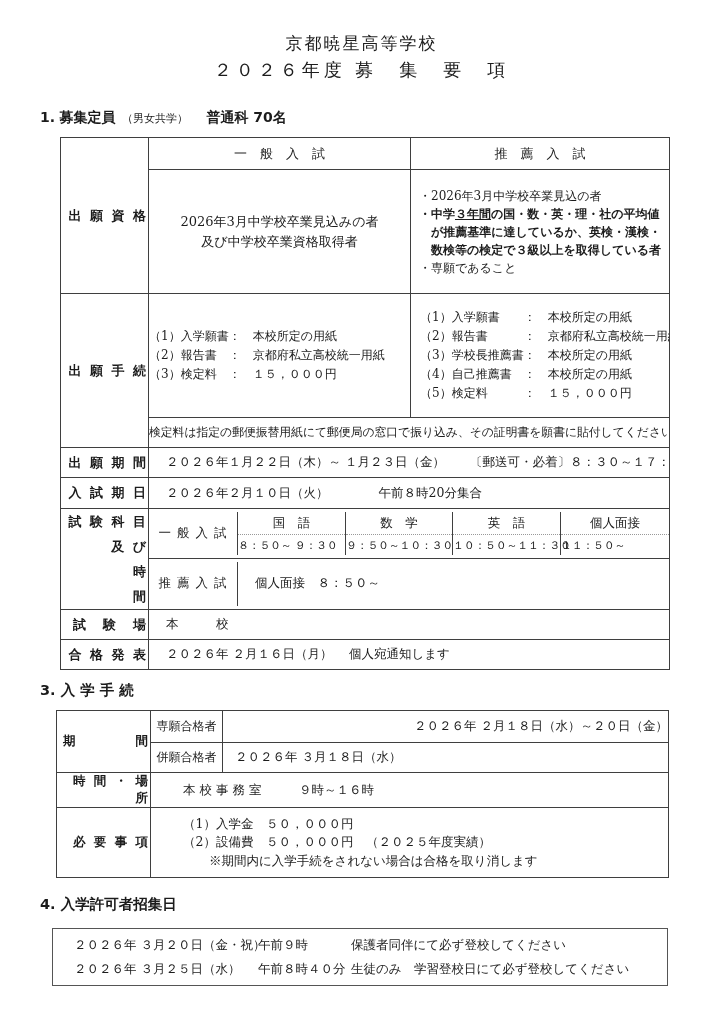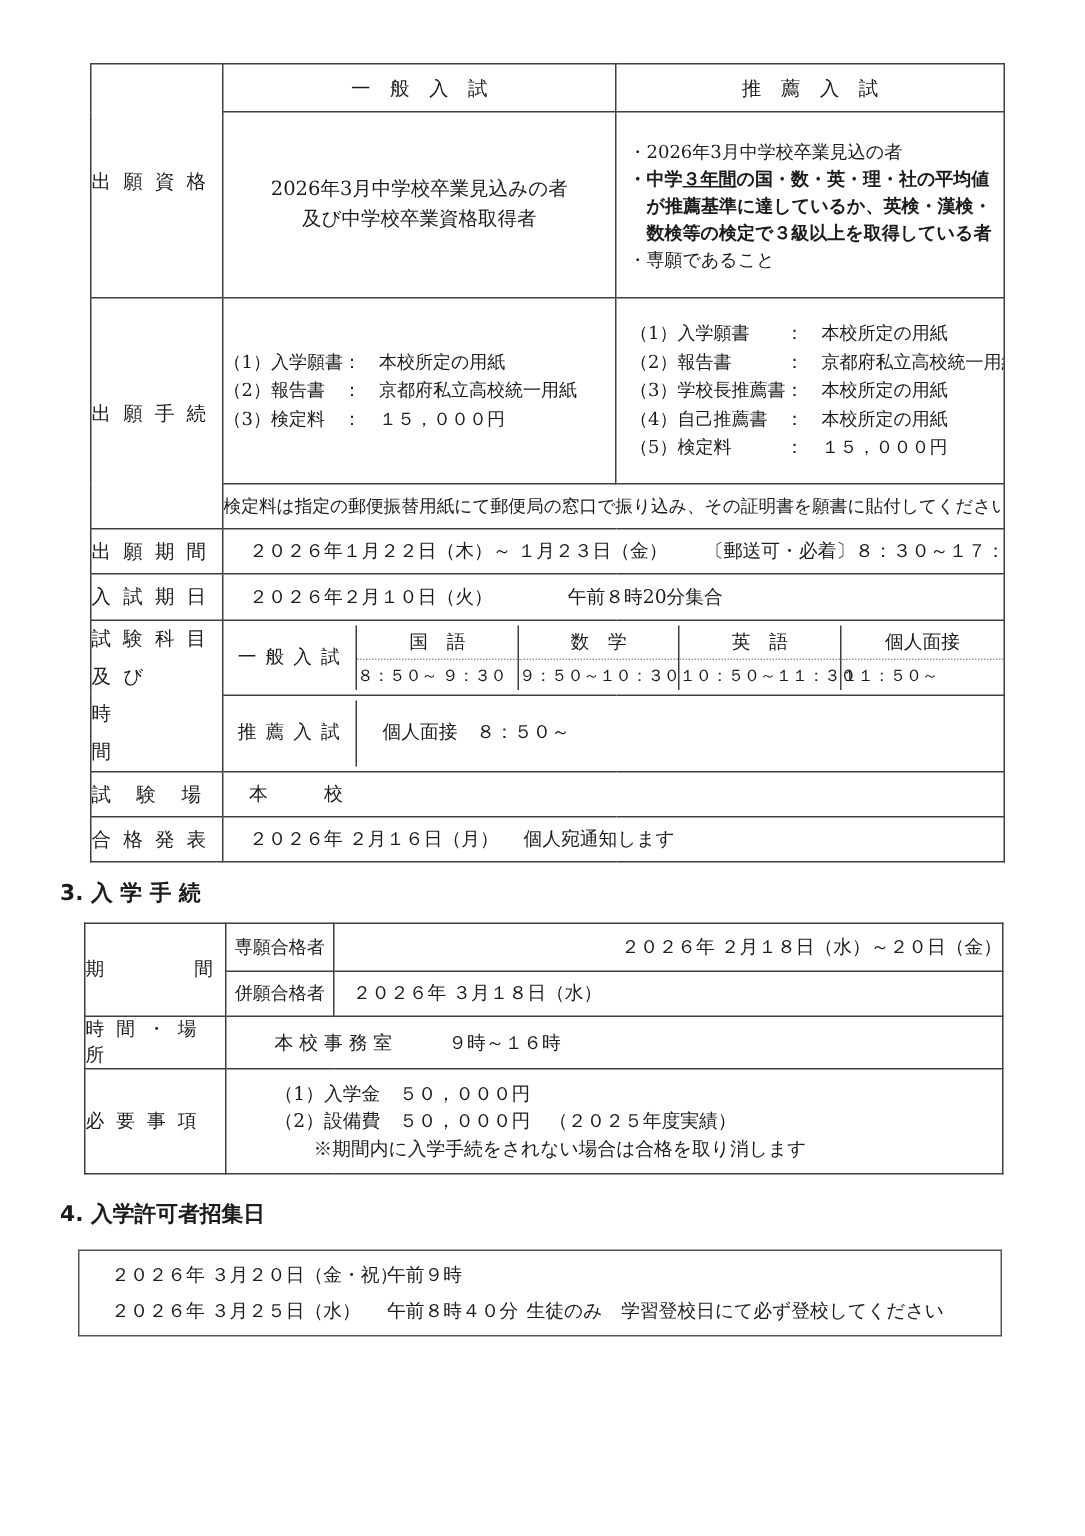--- a/index.html
+++ b/index.html
@@ -20,21 +20,21 @@
   .coed { font-size:11px; margin-left:2px; }
   .quota { font-weight:bold; font-family:"DejaVu Sans","Liberation Sans",sans-serif; margin-left:14px; }
   .sec-head { margin:38px 0 0 40px; font-weight:bold; font-family:"DejaVu Sans","Liberation Sans",sans-serif; font-size:14.5px; }
 
   table.t { border-collapse:collapse; table-layout:fixed; }
   table.t td { border:1px solid #3f3f3f; vertical-align:middle; overflow:hidden; }
 
   
   .exam { margin:10px 0 0 60px; width:609px; }
   .exam .c1 { width:88px; } .exam .c2 { width:262px; } .exam .c3 { width:259px; }
-  .lbl { text-align:left; letter-spacing:2px; }
+  .lbl { text-align:right; letter-spacing:2px;font-weight:bold; }
   .colhead { text-align:center; height:32px; }
   .r-elig td { height:124px; }
   .ctr { text-align:center; }
   .ctr div { line-height:20px; }
   .rec-elig { padding:6px 4px 6px 8px; font-size:12px; }
   .rec-elig > div { line-height:18px; }
   .hang { padding-left:12px; text-indent:-12px;font-weight:bold; }
   .u { text-decoration:underline; }
   .r-proc td { height:124px; }
   .proc { font-size:12px; }
@@ -78,22 +78,30 @@
   .anote { flex:1; }
   .sec-head.h3 { margin-top:11px; }
   .sec-head.h4 { margin-top:17px; }
 </style>
 </head>
 <body>
 
 <div class="page">
 
   <div class="doc-header">
-  </div>
-
+    <div class="school-name">京都暁星高等学校</div>
+    <div class="doc-title">２０２６年度 募　集　要　項</div>
+  </div>
+
+  <div class="sec1">
+    <span class="sec-num">1.</span>
+    <span class="sec-heading">募集定員</span>
+    <span class="coed">（男女共学）</span>
+    <span class="quota">普通科 70名</span>
+  </div>
 
 
   <table class="t exam">
     <tbody>
         <tr>
       <td class="c1 lbl" rowspan="2">出 願 資 格</td>
       <td class="c2 colhead">一　般　入　試</td>
       <td class="c3 colhead">推　薦　入　試</td>
     </tr>
     <tr class="r-elig">
@@ -213,20 +221,21 @@
 
   <div class="sec-head h4">
     <span>4.</span>
     <span>入学許可者招集日</span>
   </div>
 
   <div class="assembly">
     <div class="arow">
       <span class="adate">２０２６年 ３月２０日（金・祝）</span>
       <span class="atime">午前９時</span>
+      <span class="anote">保護者同伴にて必ず登校してください</span>
     </div>
     <div class="arow">
       <span class="adate">２０２６年 ３月２５日（水）</span>
       <span class="atime">午前８時４０分</span>
       <span class="anote">生徒のみ　学習登校日にて必ず登校してください</span>
     </div>
   </div>
 
 </div>
 

